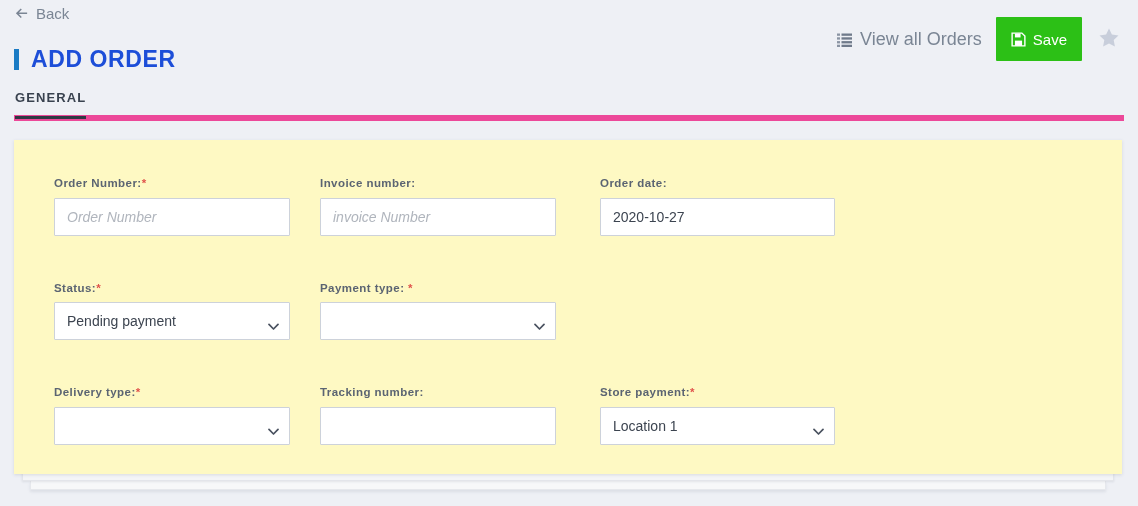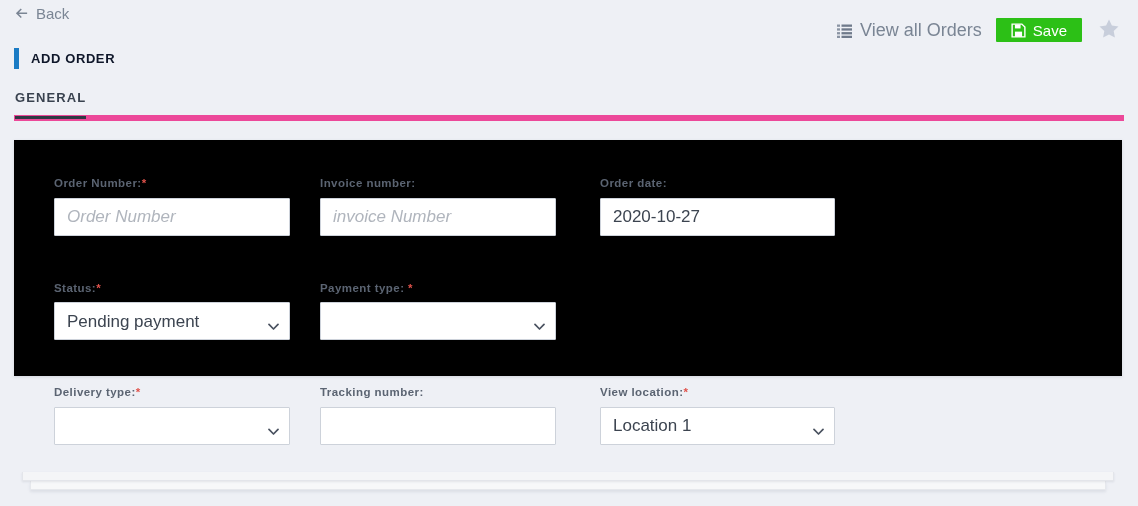--- a/index.html
+++ b/index.html
@@ -30,21 +30,21 @@
   .view-all {
     display: flex; align-items: center; gap: 8px;
     color: #7a8594; font-size: 18px; cursor: pointer;
     margin-right: 14px; line-height: 1;
   }
   .list-icon { display: block; width: 15px; height: 14px; }
 
   .save-btn {
     background: #2cc016; color: #ffffff;
     border: none; border-radius: 1px;
-    height: 24px; padding: 0 15px;
+    height: 44px; padding: 0 15px;
     display: flex; align-items: center; gap: 7px;
     font-size: 15px; font-family: "Liberation Sans", sans-serif;
     cursor: pointer; line-height: 1;
   }
   .save-icon { display: block; width: 15px; height: 15px; }
 
   .star-btn {
     margin-left: 14px; width: 26px; height: 26px;
     display: flex; align-items: center; justify-content: center;
     cursor: pointer; background: none; border: none; padding: 0;
@@ -52,21 +52,21 @@
 
   
   .title-wrap {
     position: absolute; left: 14px; top: 48px;
     display: flex; align-items: center; gap: 12px;
   }
   .title-accent {
     width: 5px; height: 21px; background: #1a7bc4; display: block;
   }
   .page-title {
-    font-size: 13px; font-weight: bold; color: #0f172a;
+    font-size: 23px; font-weight: bold; color: #1d4ed8;
     letter-spacing: 0.6px; line-height: 1;
   }
 
   
   .tabs {
     position: absolute; left: 14px; top: 88px;
     width: 1110px; height: 33px;
     border-bottom: 6px solid #ec4899;
   }
   .tab {
@@ -75,21 +75,21 @@
     letter-spacing: 1.1px;
     padding: 0 0 11px 0; margin-left: 1px;
     border-bottom: 3px solid transparent;
     position: relative; top: 0; cursor: pointer;
   }
   .tab.active { border-bottom-color: #2f3843; }
 
   
   .card-stack { position: absolute; left: 14px; top: 140px; width: 1108px; }
   .card {
-    background: #000000; width: 1108px; height: 236px;
+    background: #fef9c3; width: 1108px; height: 334px;
     position: relative; z-index: 3;
     box-shadow: 0 1px 3px rgba(90,100,120,0.18);
   }
   .card-layer2 {
     position: absolute; left: 8px; top: 332px;
     width: 1092px; height: 9px; background: #f4f5f7;
     border: 1px solid #e3e5ea; border-top: none;
     z-index: 2;
     box-shadow: 0 1px 2px rgba(90,100,120,0.13);
   }
@@ -112,21 +112,21 @@
   .label {
     font-size: 11.5px; font-weight: bold; color: #5b6472;
     letter-spacing: 0.45px; margin-bottom: 8px; display: block;
     line-height: 1;
   }
   .req { color: #e0524b; font-weight: bold; }
 
   .control {
     height: 38px; width: 100%;
     border: 1px solid #cdd2da; background: #ffffff;
-    font-size: 17px; color: #3c4450;
+    font-size: 14px; color: #3c4450;
     font-family: "Liberation Sans", sans-serif;
     padding: 0 12px; border-radius: 1px;
     outline: none;
   }
   .control::placeholder { color: #b0b5bd; font-style: italic; }
   .sel-w { width: 236px; }
   .txt-w { width: 236px; }
   .col3 .control { width: 235px; }
 
   .select-wrap { position: relative; display: inline-block; }
@@ -271,21 +271,21 @@
                     <path d="M1 1.4 L5.5 6 L10 1.4" fill="none" stroke="#4a5260" stroke-width="1.7" stroke-linecap="round" stroke-linejoin="round"></path>
                   </svg>
               </span>
             </span>
           </div>
           <div class="field col2">
             <span class="label"><span>Tracking number:</span><span class="req"></span></span>
             <input class="control txt-w" type="text" placeholder="" style="">
           </div>
           <div class="field col3">
-            <span class="label"><span>View location:</span><span class="req">*</span></span>
+            <span class="label"><span>Store payment:</span><span class="req">*</span></span>
             <span class="select-wrap">
               <select class="control">
                 <option>Location 1</option>
               </select>
               <span class="chev">
                 <svg viewBox="0 0 11 8" width="11" height="8">
                     <path d="M1 1.4 L5.5 6 L10 1.4" fill="none" stroke="#4a5260" stroke-width="1.7" stroke-linecap="round" stroke-linejoin="round"></path>
                   </svg>
               </span>
             </span>

